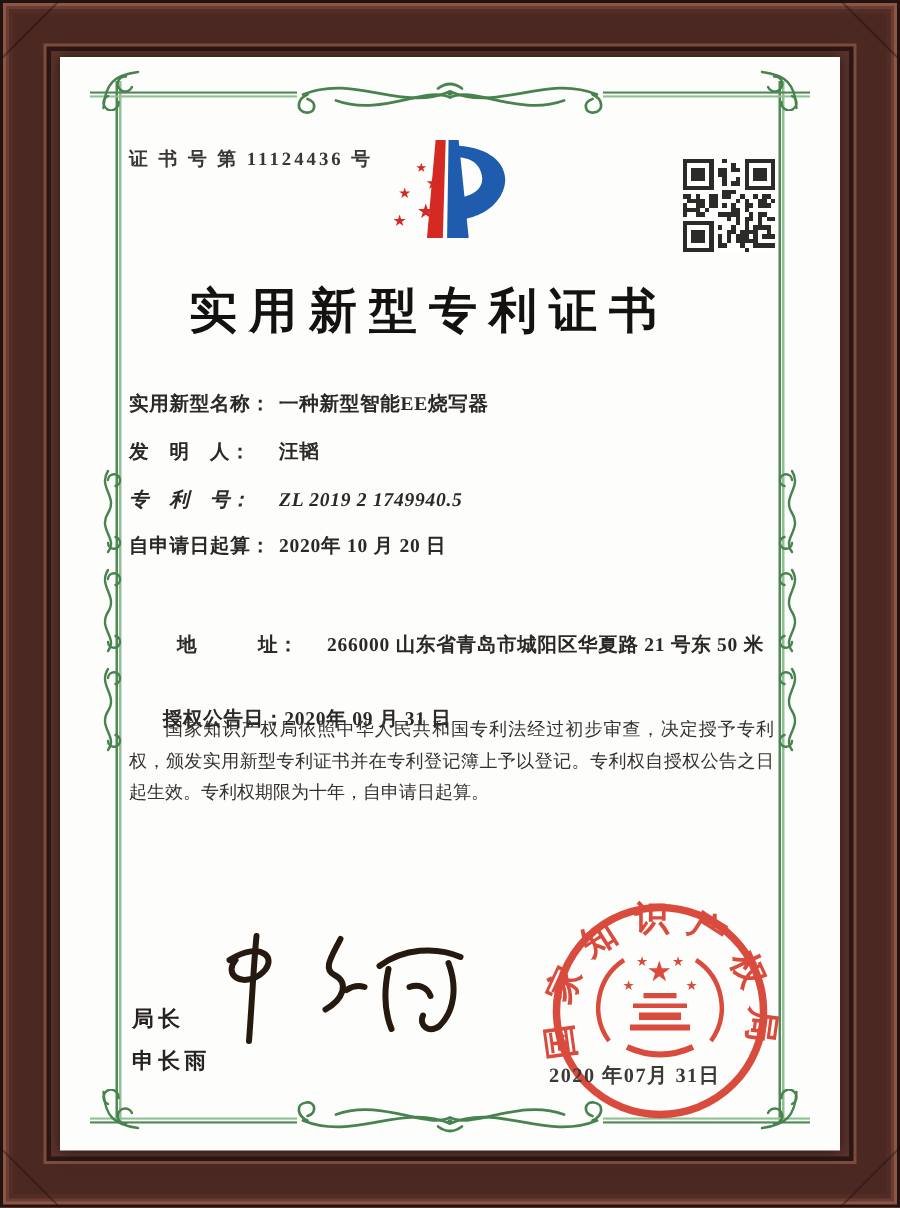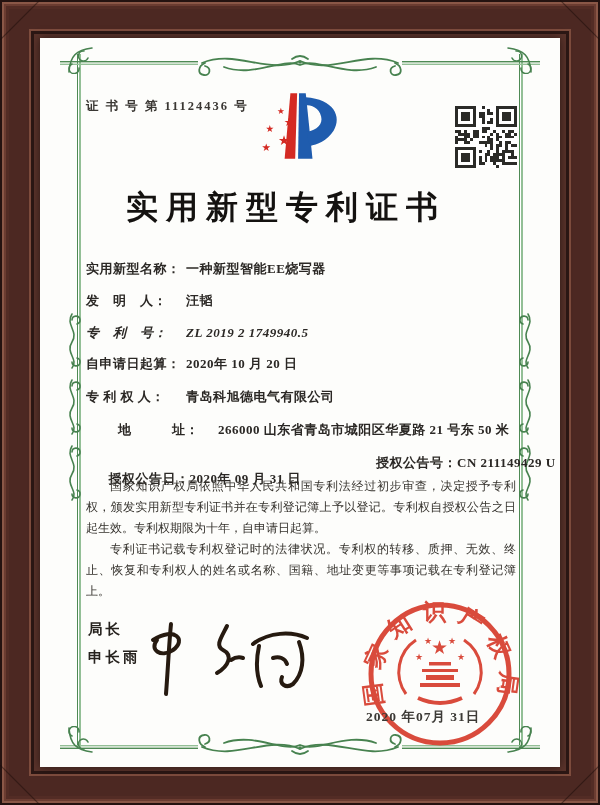--- a/index.html
+++ b/index.html
@@ -43,21 +43,21 @@
   .title{position:absolute;left:0;top:148px;width:484px;text-align:center;
     font-size:32px;font-weight:700;letter-spacing:8px;padding-left:8px;
     box-sizing:border-box;color:#141210;}
   .row{position:absolute;left:46px;font-size:13px;font-weight:600;letter-spacing:.5px;
     white-space:pre;color:#2b2825;}
   .row .lbl{display:inline-block;min-width:100px;white-space:pre;}
   .grant2{position:absolute;left:290px;top:0;white-space:pre;}
   .paras{position:absolute;left:46px;top:438px;width:430px;font-size:12px;
     line-height:21px;color:#35322d;text-align:justify;}
   .paras p{margin:0;text-indent:2em;font-weight:500;}
-  .signer{position:absolute;left:48px;top:577px;font-size:14.5px;font-weight:600;
+  .signer{position:absolute;left:48px;top:628px;font-size:14.5px;font-weight:600;
     letter-spacing:3px;line-height:28px;color:#26221e;font-family:Liberation Serif, serif;}
   .sig{position:absolute;left:95px;top:578px;width:185px;height:88px;}
   .seal{position:absolute;left:318px;top:556px;width:164px;height:164px;}
 </style>
 </head>
 <body>
 
 <div id="stage">
   <div class="frame"></div>
   <div class="miter tl"></div>
@@ -403,31 +403,28 @@
         <rect x="20" y="19" width="1" height="1"></rect>
         <rect x="14" y="20" width="1" height="1"></rect>
       </svg>
 
     <div class="title">实用新型专利证书</div>
 
     <div class="row" style="top:222px;"><span class="lbl">实用新型名称：</span><span>一种新型智能EE烧写器</span></div>
     <div class="row" style="top:254px;"><span class="lbl">发　明　人：</span><span>汪韬</span></div>
     <div class="row" style="top:286px;font-style:italic;"><span class="lbl">专　利　号：</span><span>ZL 2019 2 1749940.5</span></div>
     <div class="row" style="top:317px;"><span class="lbl">自申请日起算：</span><span>2020年 10 月 20 日</span></div>
-    <div class="row" style="top:350px;"><span class="lbl">专 利 权 人：</span><span>青岛科旭德电气有限公司</span></div>
     <div class="row" style="top:383px;margin-left:32px;"><span class="lbl">地　　　址：</span><span>266000 山东省青岛市城阳区华夏路 21 号东 50 米</span></div>
 
     <div class="row" style="top:416px;width:430px;">
       <span>授权公告日：</span><span>2020年 09 月 31 日</span>
-      <span class="grant2"><span>授权公告号：</span><span>CN 211149429 U</span></span>
     </div>
 
     <div class="paras">
       <p>国家知识产权局依照中华人民共和国专利法经过初步审查，决定授予专利权，颁发实用新型专利证书并在专利登记簿上予以登记。专利权自授权公告之日起生效。专利权期限为十年，自申请日起算。</p>
-      <p>专利证书记载专利权登记时的法律状况。专利权的转移、质押、无效、终止、恢复和专利权人的姓名或名称、国籍、地址变更等事项记载在专利登记簿上。</p>
     </div>
 
     <div class="signer">
       <div>局长</div>
       <div>申长雨</div>
     </div>
 
     <svg class="sig" viewBox="0 0 185 88">
       <g fill="none" stroke="#261a10" stroke-width="4" stroke-linecap="round" stroke-linejoin="round">
         <path d="M36,8 C34,28 33,52 31,78"></path>

